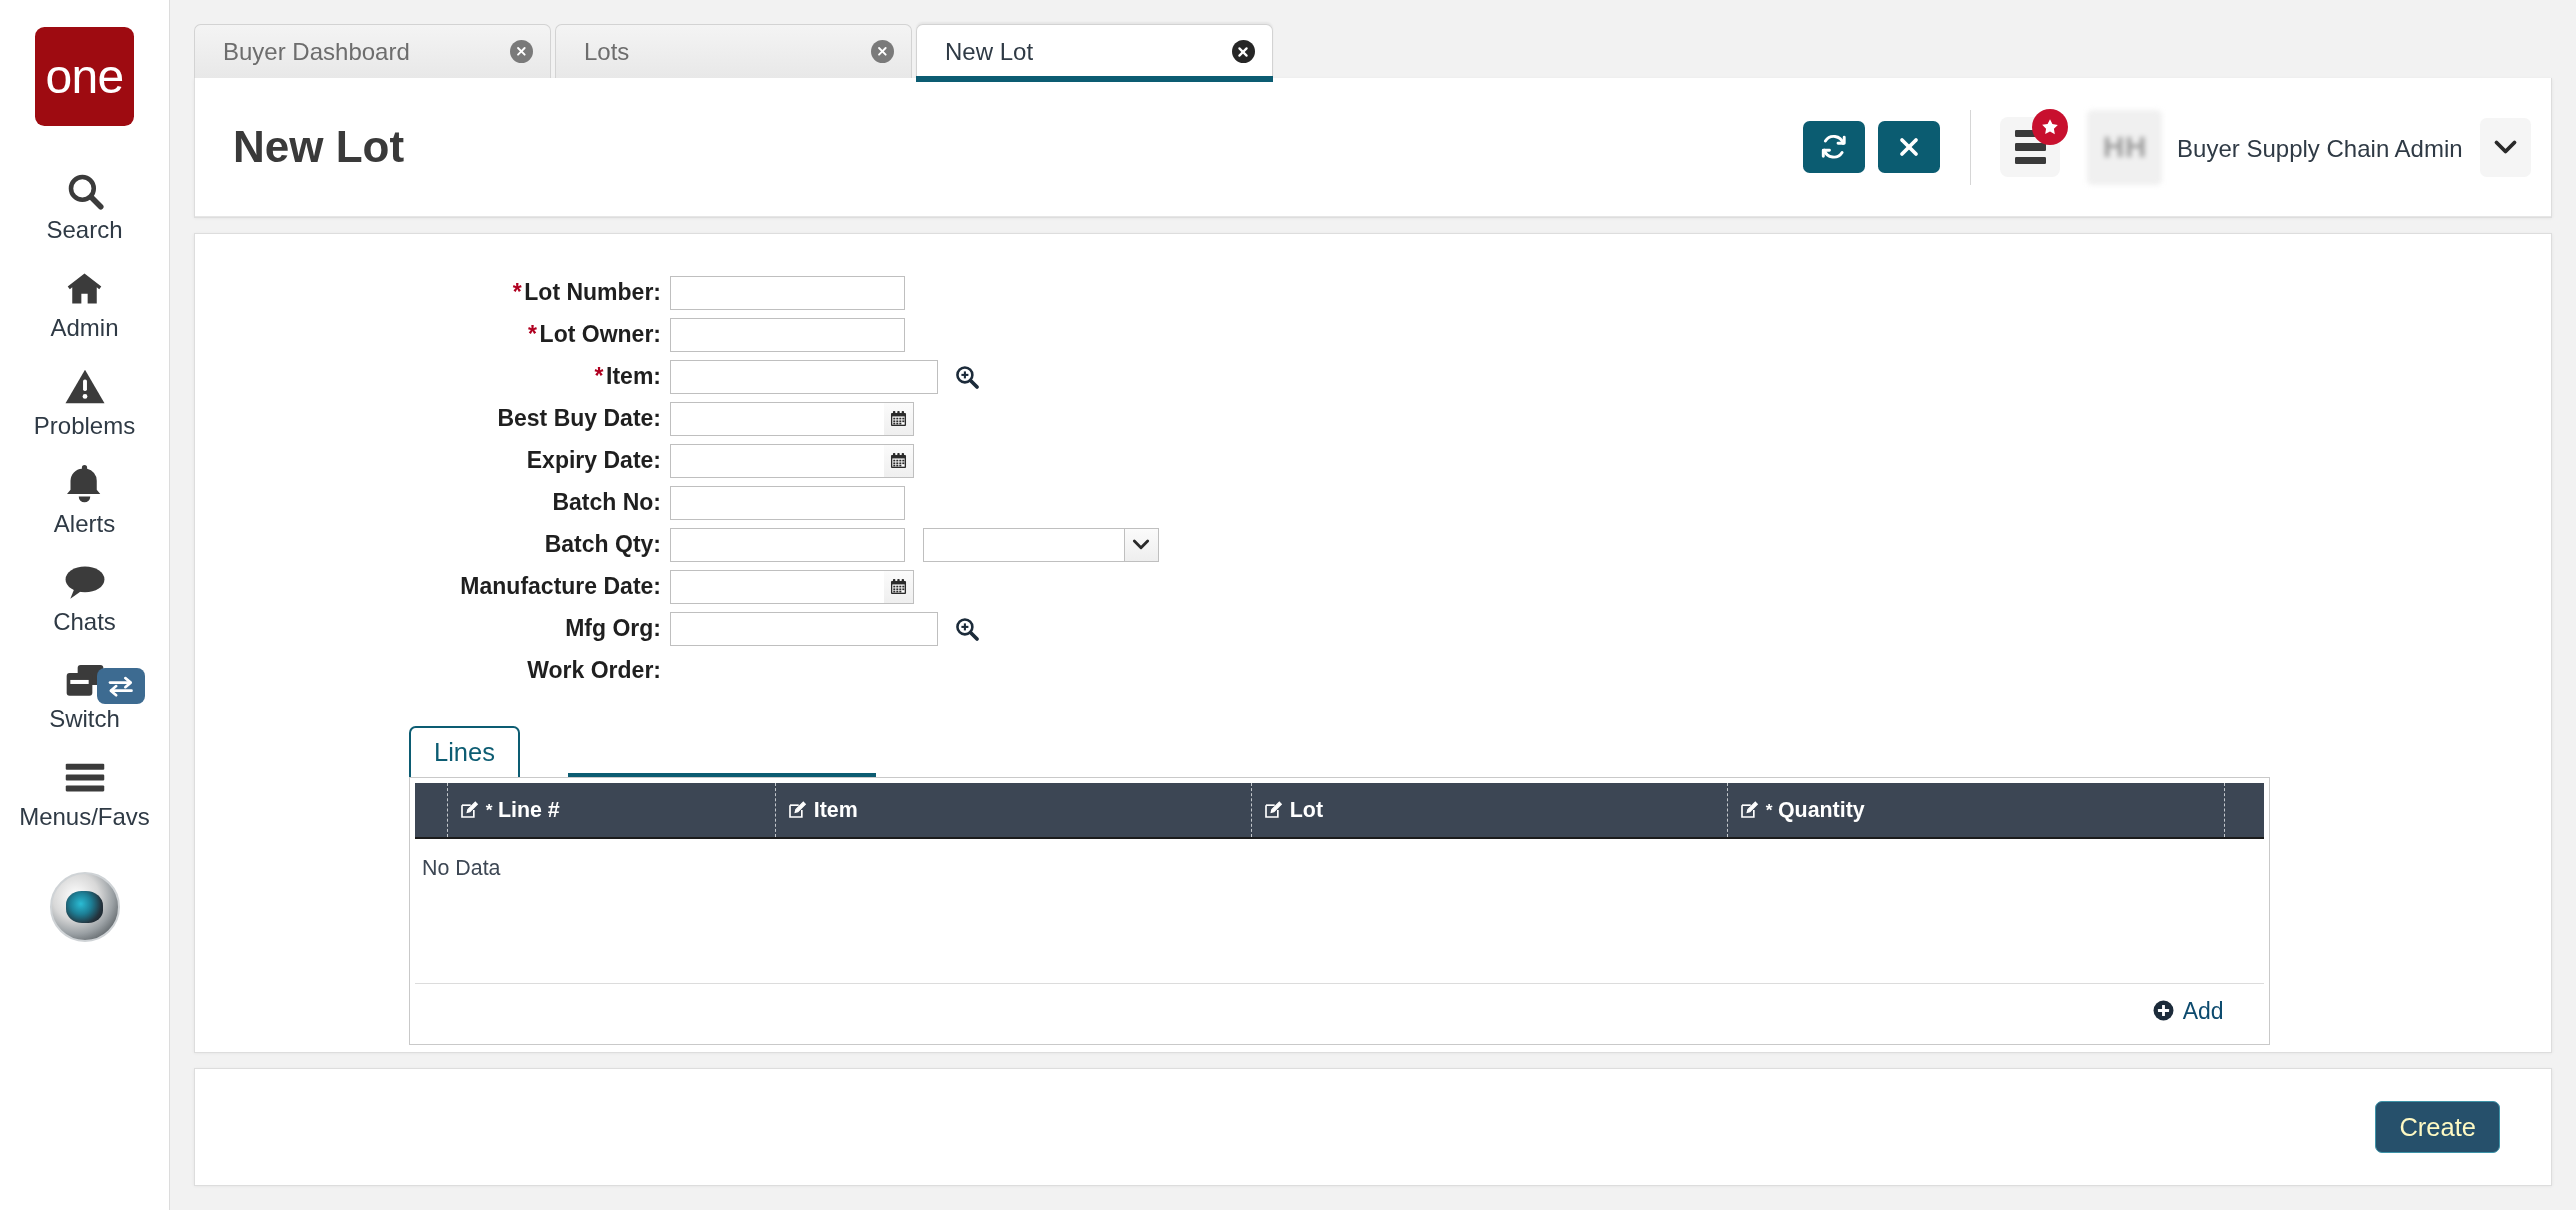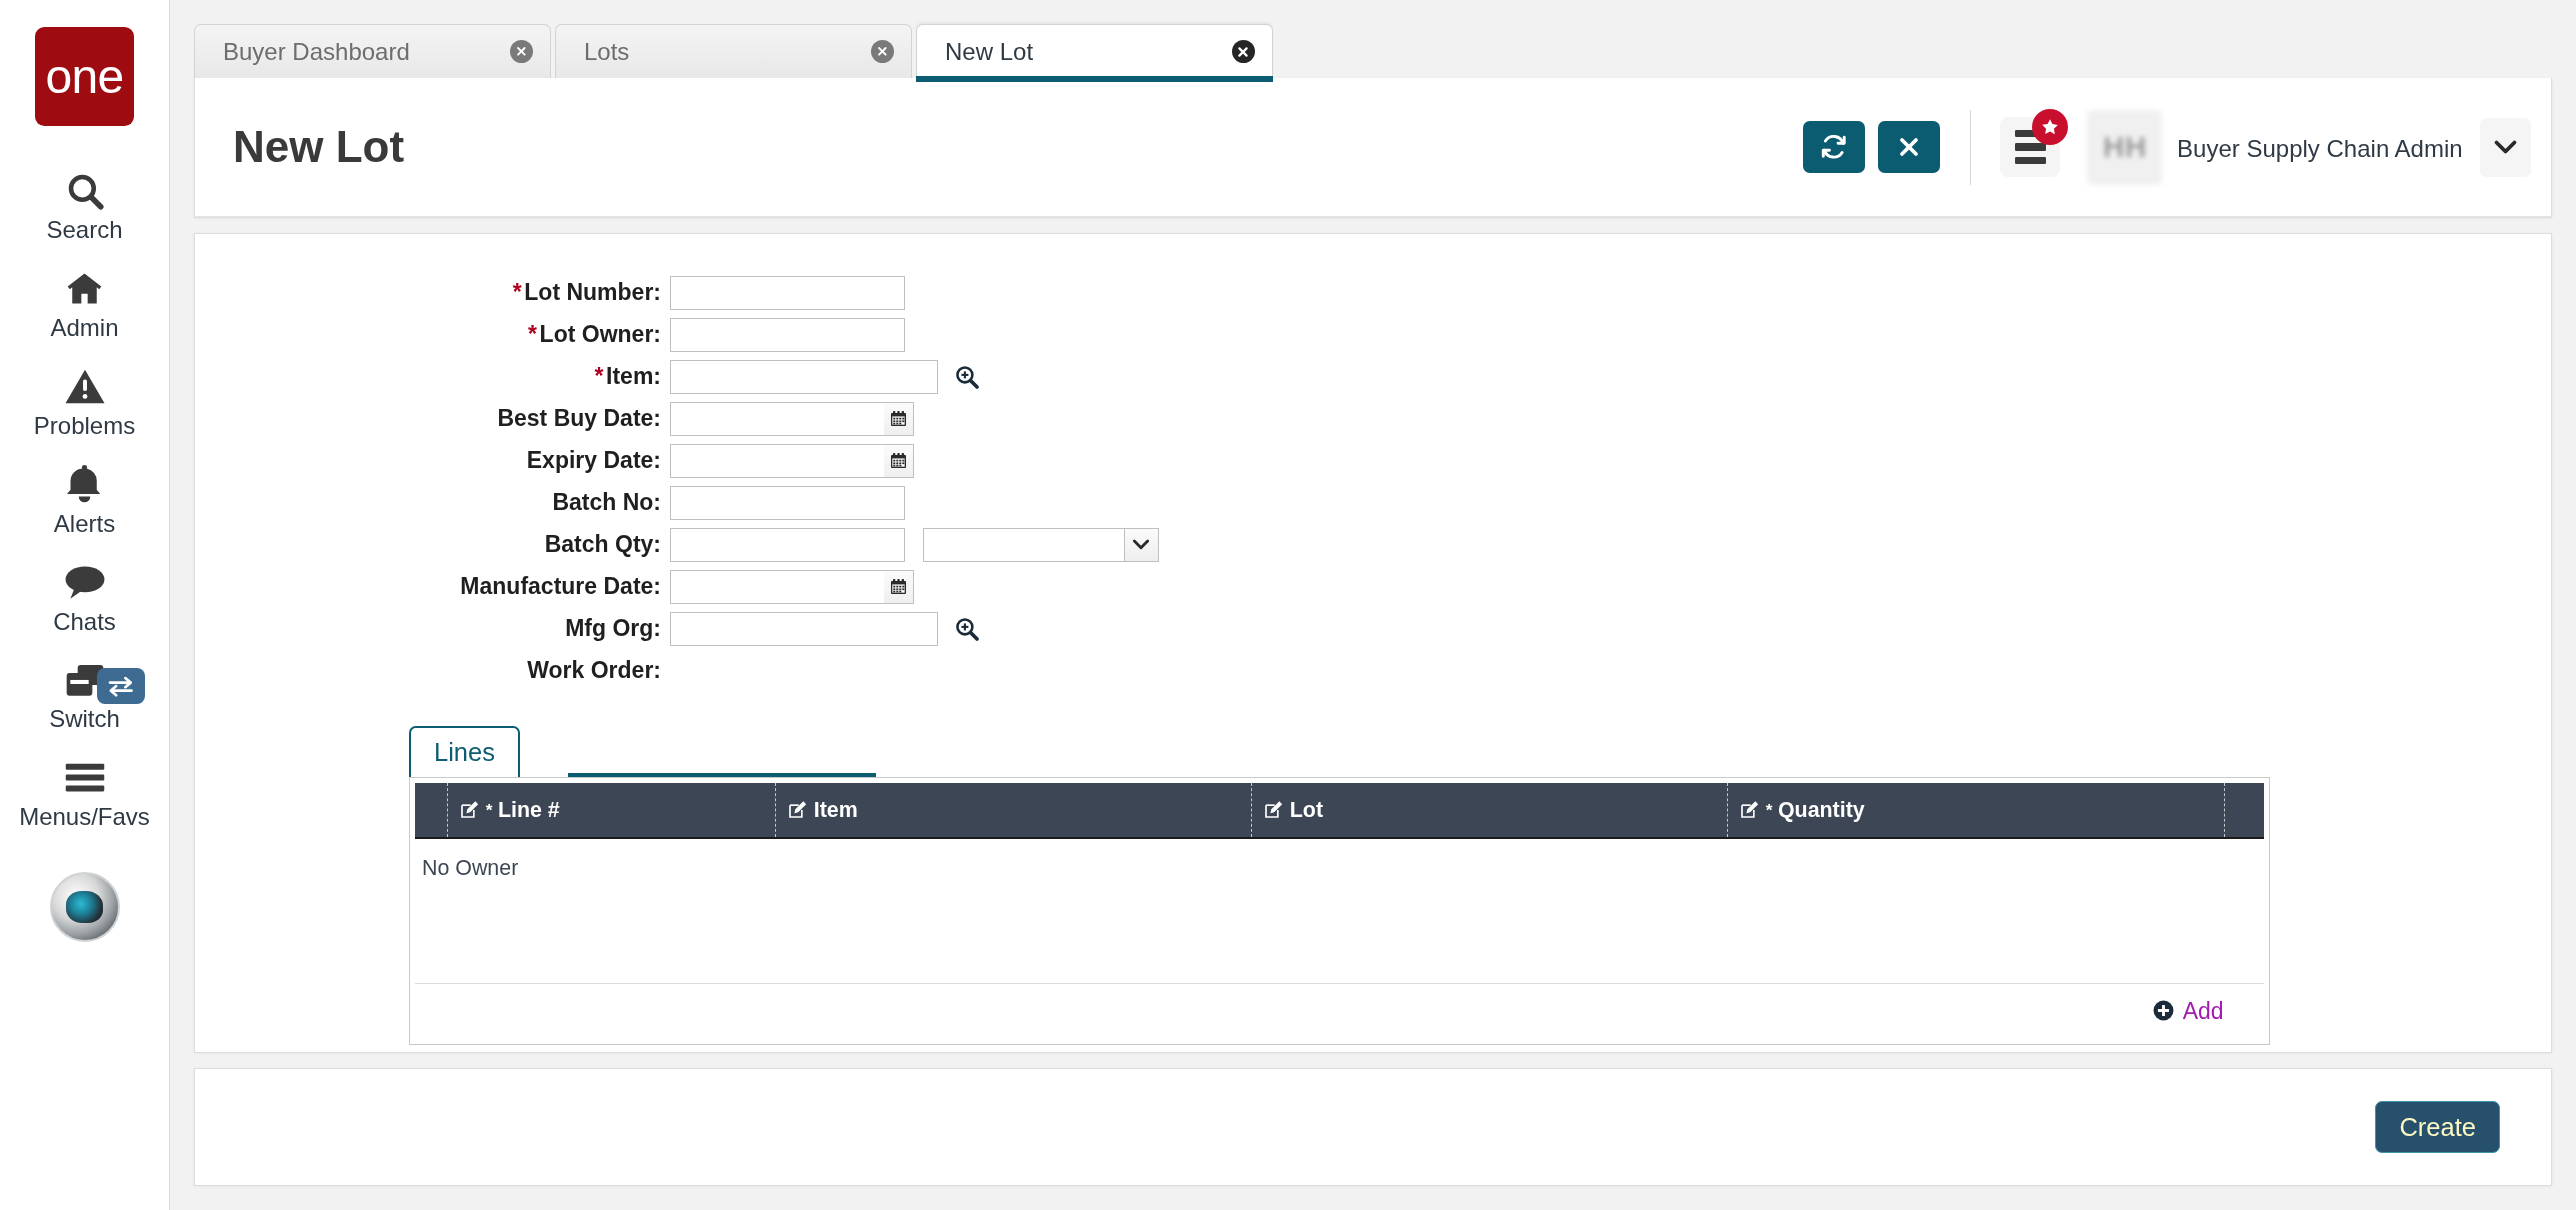--- a/index.html
+++ b/index.html
@@ -395,21 +395,21 @@
     border-top: 0.7px solid #dcdcdc;
     height: 55px;
     display: flex; align-items: center; justify-content: flex-end;
     padding-right: 40px;
     margin: 0 5.4px 5.4px 5.4px;
   }
   .add-btn {
     display: flex; align-items: center; gap: 8px;
     cursor: pointer;
   }
-  .add-btn .lbl { font-size: 23px; color: #a21caf; }
+  .add-btn .lbl { font-size: 23px; color: #0c4a6e; }
 
   
   .footer-card {
     margin: 14.7px 24px 24px 24px;
     background: #fff;
     border: 0.7px solid #dddddd;
     box-shadow: 0 1.3px 3.4px rgba(0,0,0,.07);
     height: 118px;
     display: flex; align-items: center; justify-content: flex-end;
     padding-right: 51px;
@@ -828,21 +828,21 @@
                 </svg>
               </span>
               <span class="gh-star">*</span>
               <span>Quantity</span>
             </div>
 
             <div class="gh-cell c-end"></div>
           </div>
 
           <div class="grid-body">
-            <span>No Owner</span>
+            <span>No Data</span>
           </div>
 
           <div class="grid-foot">
             <div class="add-btn">
               <span>
                 <svg width="23" height="23" viewBox="0 0 24 24">
                   <circle cx="12" cy="12" r="10.4" fill="#1c2b3a"></circle>
                   <rect x="10.5" y="6.2" width="3" height="11.6" fill="#ffffff" rx="0.4"></rect>
                   <rect x="6.2" y="10.5" width="11.6" height="3" fill="#ffffff" rx="0.4"></rect>
                 </svg>

